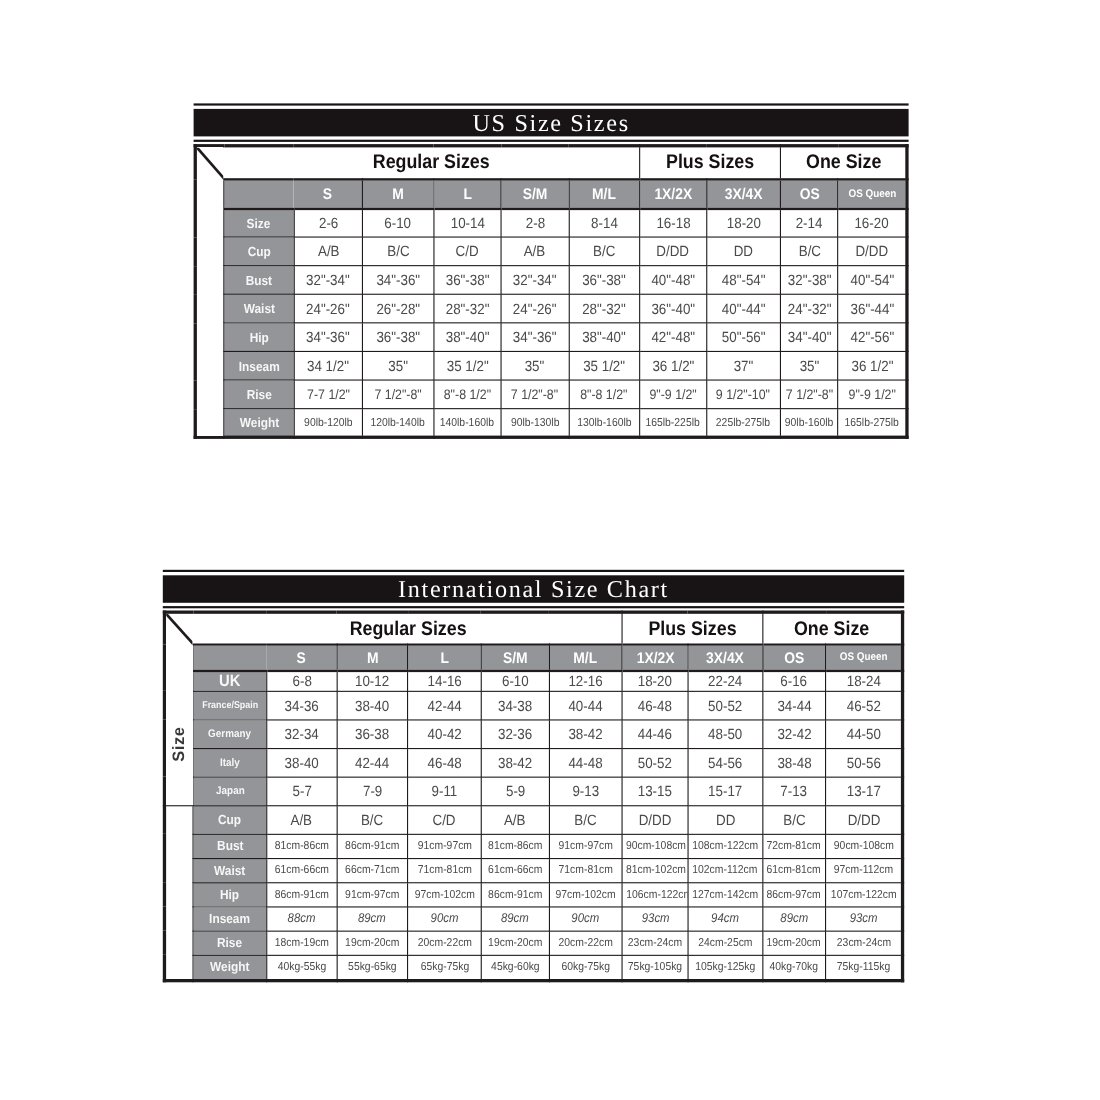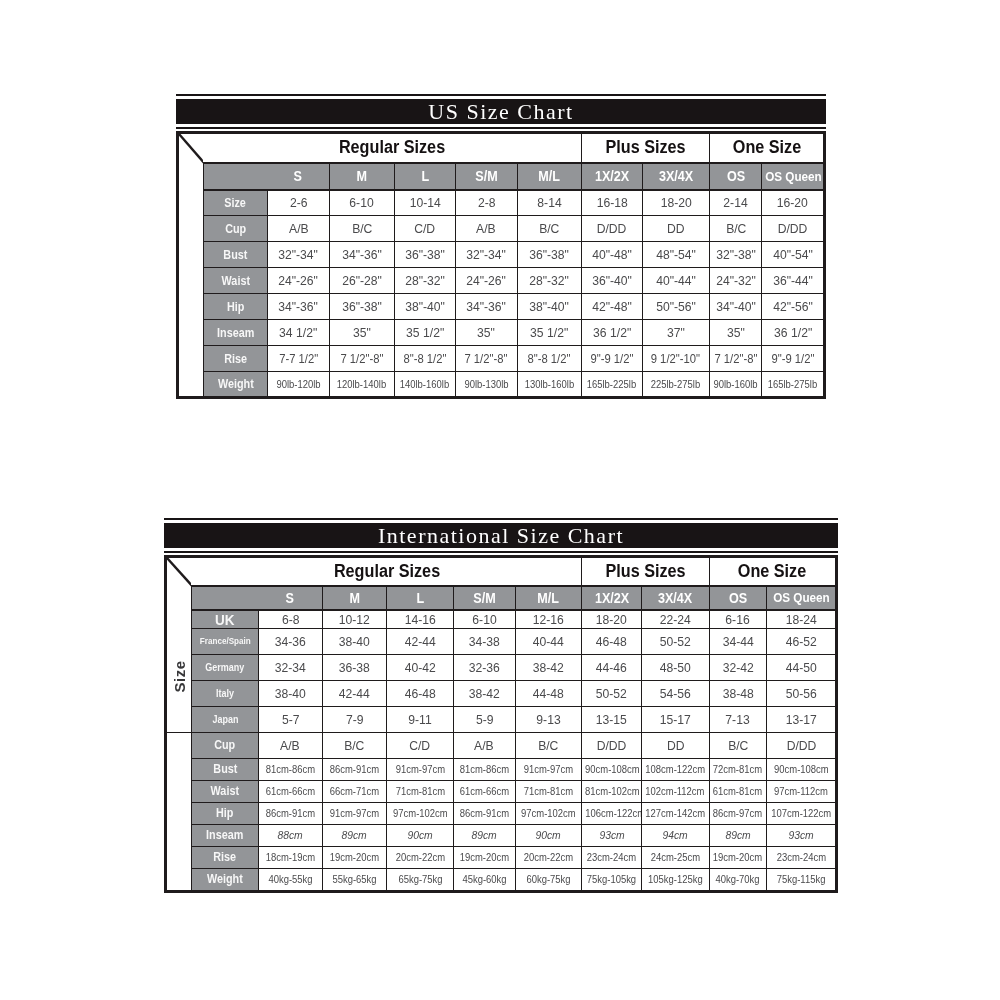--- a/index.html
+++ b/index.html
@@ -4,21 +4,21 @@
 <style>
   html,body{margin:0;padding:0;}
   body{
     width:1000px;height:1000px;background:#ffffff;position:relative;
     font-family:"Liberation Sans",sans-serif;
     -webkit-font-smoothing:antialiased;
   }
   .page{position:absolute;inset:0;}
   .chart{position:absolute;}
   .chart.us{left:176px;top:94px;width:650px;}
-  .chart.intl{left:164px;top:518px;width:674px;}
+  .chart.intl{left:148px;top:518px;width:674px;}
 
   
   .rule{height:2px;background:#181415;}
   .bar{height:25px;background:#181415;margin:3px 0;display:flex;align-items:center;justify-content:center;}
   .ttl{color:#ffffff;font-family:"Liberation Serif",serif;font-size:22px;letter-spacing:1.5px;white-space:nowrap;}
 
   table{border-collapse:collapse;table-layout:fixed;background:#ffffff;margin-top:2px;
         border:3px solid #1f1b1c;}
   .chart.us table{width:650px;}
   .chart.intl table{width:674px;}
@@ -34,21 +34,21 @@
 
   
   .grp{border:1.8px solid #1f1b1c;border-bottom:2.4px solid #1f1b1c;
        font-weight:bold;font-size:18px;color:#151112;background:#ffffff;}
   .grp.first{border-left:none;}
 
   
   .colh{background:#939598;color:#ffffff;font-weight:bold;font-size:14px;
         border:1.8px solid #1f1b1c;border-top:2.4px solid #1f1b1c;border-bottom:2.4px solid #1f1b1c;}
   .colh.nolb{border-left:none;}
-  .colh-sm{font-size:13px;}
+  .colh-sm{font-size:10px;}
   .labhead{background:#939598;border:1.8px solid #1f1b1c;border-right:none;
            border-top:2.4px solid #1f1b1c;border-bottom:2.4px solid #1f1b1c;}
 
   
   .rowlab{background:#939598;color:#f7f7f7;font-weight:bold;font-size:12px;
           border:1.8px solid #1f1b1c;}
   .rowlab.lab-big{font-size:15px;}
   .rowlab.lab-sm{font-size:10px;}
   .rowlab.lab-tiny{font-size:9px;}
 
@@ -61,21 +61,21 @@
   .cond{display:inline-block;transform:scaleX(.9);transform-origin:center;}
 </style>
 </head>
 <body>
 
 <div class="page">
 
   <section class="chart us">
     <div class="rule"></div>
     <div class="bar">
-      <span class="ttl">US Size Chart</span>
+      <span class="ttl">US Size Sizes</span>
     </div>
     <div class="rule"></div>
 
     <table>
       <colgroup>
         <col style="width:26px">
           <col style="width:63px">
         <col style="width:62px">
           <col style="width:64px">
           <col style="width:61px">

